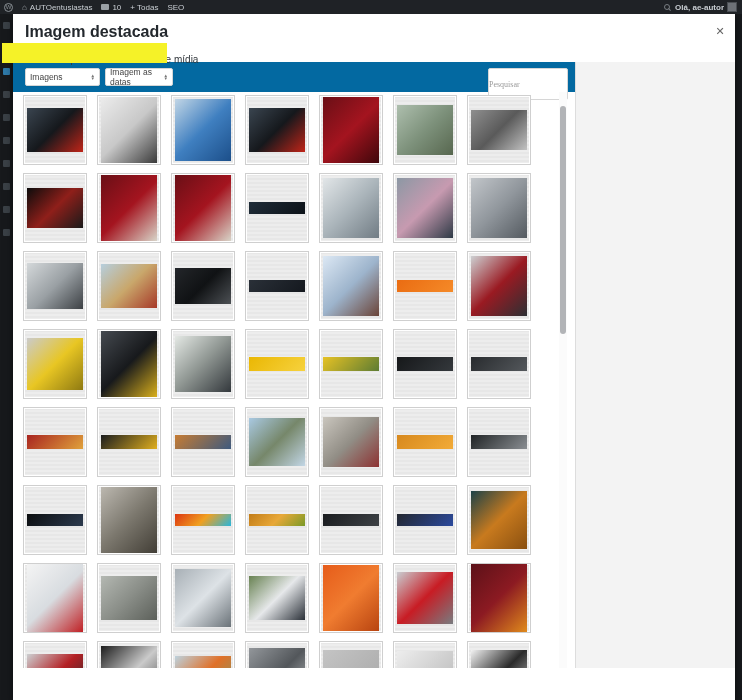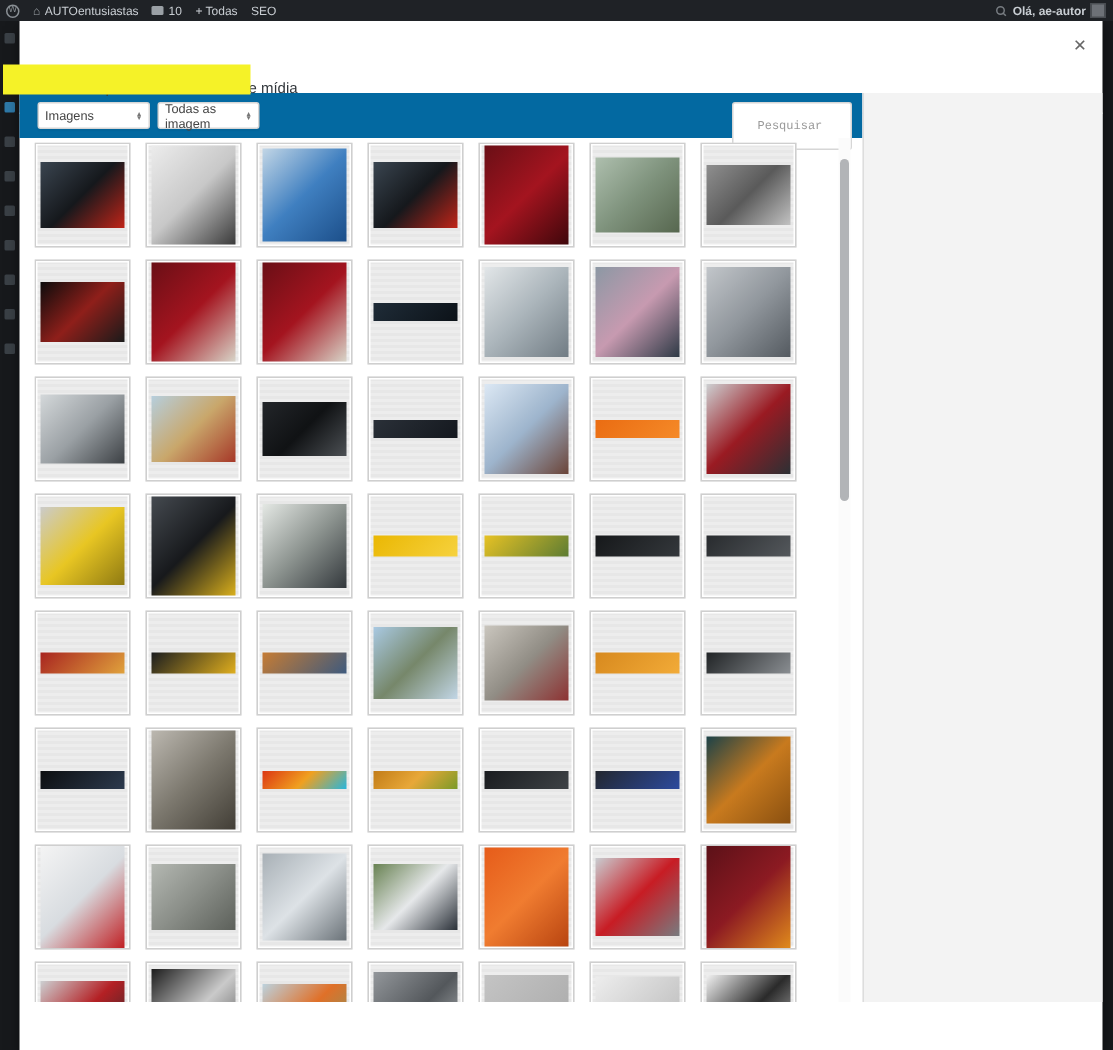--- a/index.html
+++ b/index.html
@@ -42,22 +42,22 @@
 
   
   .toolbar { position:absolute; left:0; top:48px; width:562px; height:30px; background:#0369a1; }
   .wpselect { position:absolute; top:6px; height:18px; background:#fff; border:1px solid #d6d6d6; border-radius:2px;
               font-size:8.5px; color:#444; display:flex; align-items:center; padding:0 4px; cursor:pointer;
               box-shadow:0 1px 1px rgba(0,0,0,.04); }
   .wpselect .arrows { margin-left:auto; display:flex; flex-direction:column; line-height:3px; font-size:4.5px; color:#777; padding-left:6px; }
   .sel-type { left:12px; width:75px; }
   .sel-date { left:92px; width:68px; }
   .searchbox { position:absolute; left:475px; top:6px; width:80px; height:32px; border:1px solid #d6d6d6;
-               border-radius:2px; font-size:8px; color:#555; padding:0 16px;
-               font-family:Liberation Mono, monospace; }
+               border-radius:2px; font-size:8px; color:#555; padding:0 0;
+               font-family:Liberation Serif, serif; }
   .searchbox::placeholder { color:#9a9a9a; }
 
   
   .grid { position:absolute; left:10px; top:81px; width:530px; height:573px; overflow:hidden;
           display:grid; grid-template-columns:repeat(7,64px); grid-auto-rows:70px; column-gap:10px; row-gap:8px; }
   .tile { background:#ececec; border:1px solid #cfcfcf; box-shadow:inset 0 0 0 1px #fff;
           display:flex; align-items:center; justify-content:center; padding:3px; cursor:pointer;
           background-image:repeating-linear-gradient(0deg,#ededed 0 2px,#e7e7e7 2px 4px); }
   .thumb { width:100%; }
 
@@ -111,37 +111,38 @@
     <div class="menu-ic" style="top: 77px;"></div>
     <div class="menu-ic" style="top: 100px;"></div>
     <div class="menu-ic" style="top: 123px;"></div>
     <div class="menu-ic" style="top: 146px;"></div>
     <div class="menu-ic" style="top: 169px;"></div>
     <div class="menu-ic" style="top: 192px;"></div>
     <div class="menu-ic" style="top: 215px;"></div>
   </div>
 
 <div class="modal">
+  <div class="m-title">Imagem destacada</div>
   <div class="m-close">✕</div>
 
   <div class="router">
     <span class="tab">Enviar arquivos</span>
     <span class="tab">Biblioteca de mídia</span>
   </div>
 
   <div class="toolbar">
     <div class="wpselect sel-type">
       <span>Imagens</span>
       <span class="arrows">
           <span>▲</span>
           <span>▼</span>
         </span>
     </div>
     <div class="wpselect sel-date">
-      <span>Todas as imagem</span>
+      <span>Imagem as datas</span>
       <span class="arrows">
           <span>▲</span>
           <span>▼</span>
         </span>
     </div>
     <input class="searchbox" type="text" placeholder="Pesquisar" style="">
   </div>
 
   <div class="grid" id="grid">
       <div class="tile" title="mercedes-grille-red-stripe">

